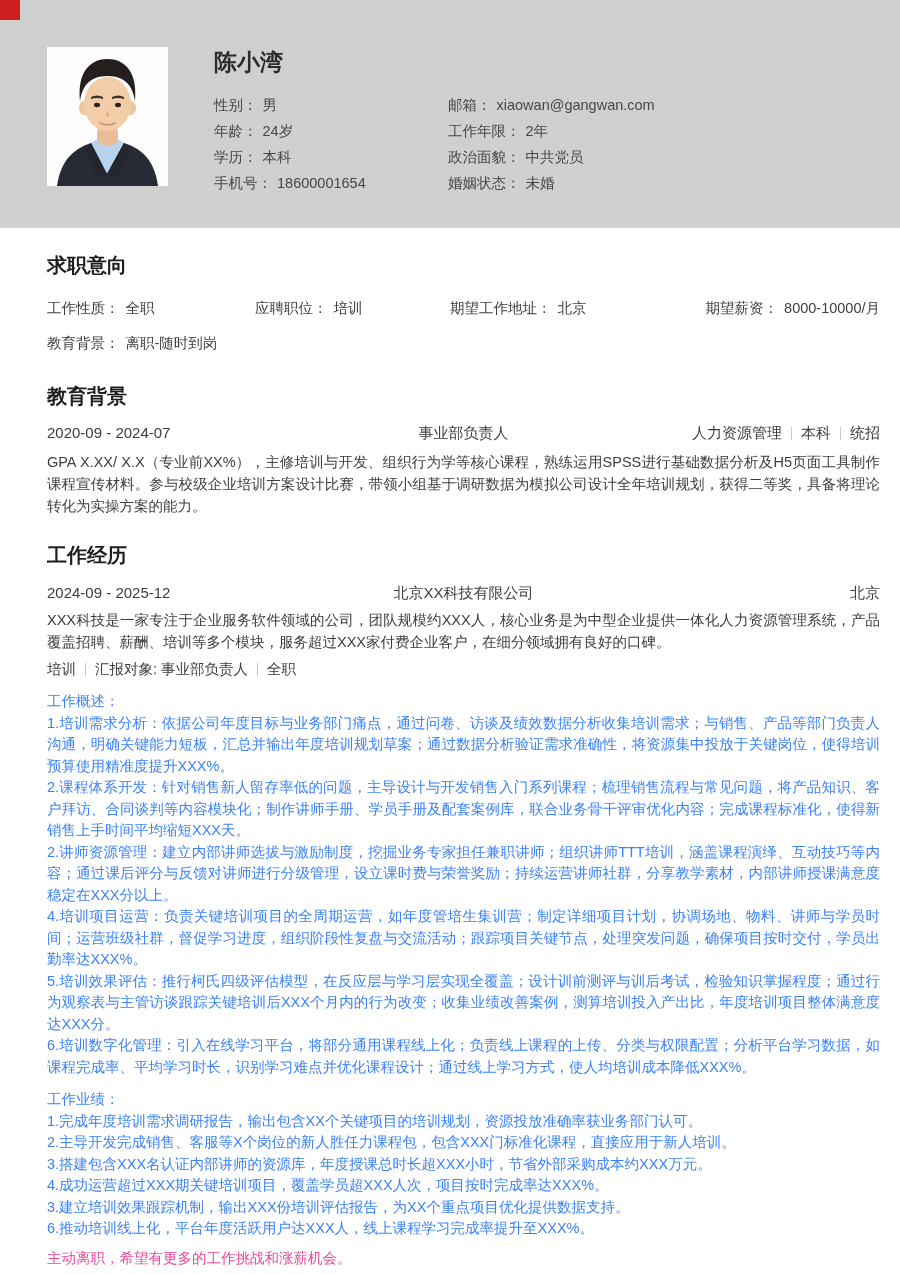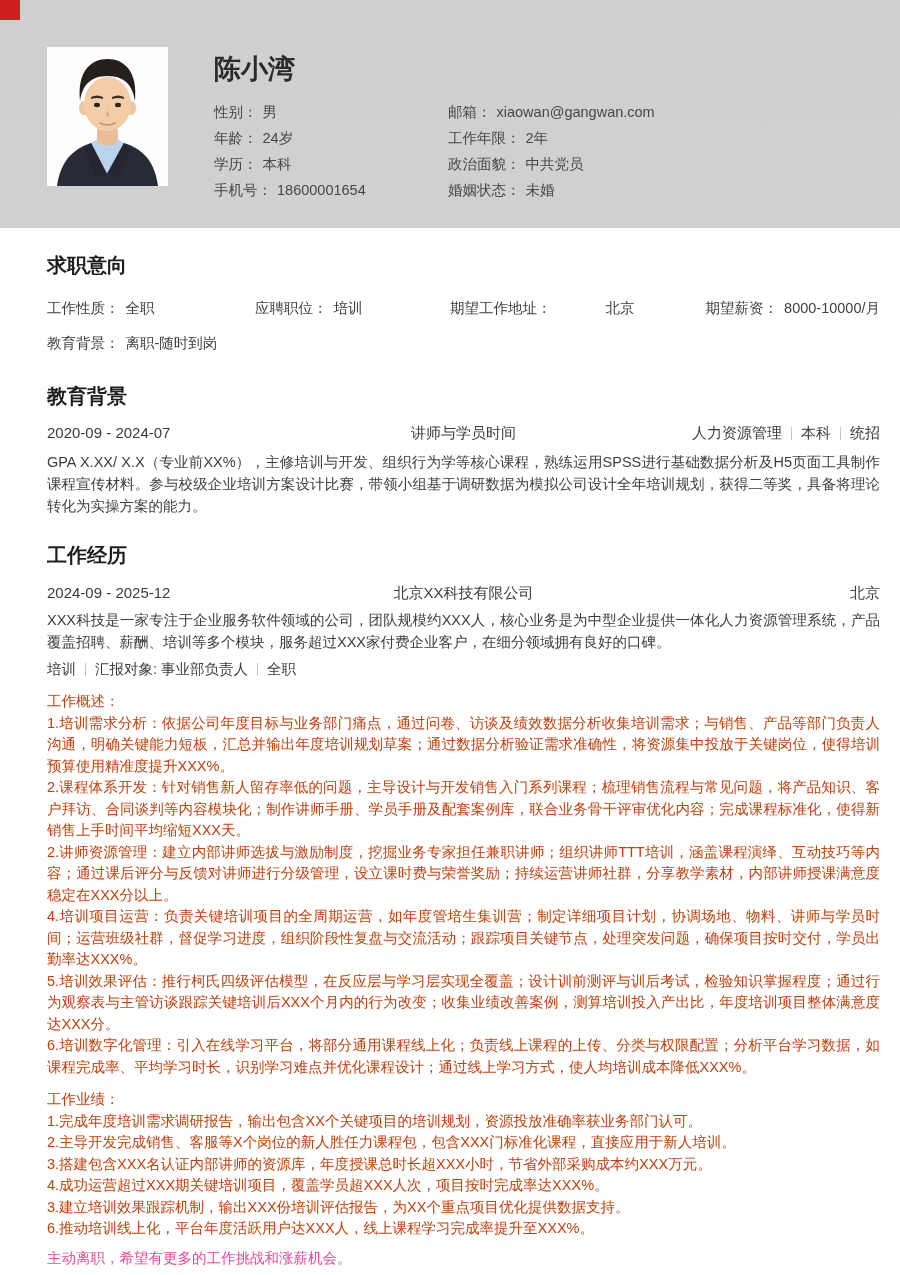--- a/index.html
+++ b/index.html
@@ -10,53 +10,53 @@
   }
   .page{position:relative;width:900px;height:1275px;overflow:hidden;
     background:linear-gradient(180deg,#cfcfcf 0%,#d6d6d6 100%);}
   .corner-marker{position:absolute;top:0;left:0;width:20px;height:20px;background:#cf2020;}
 
   
   .header{height:228px;box-sizing:border-box;padding:47px 47px 0 47px;display:flex;}
   .photo{width:121px;height:139px;flex:none;background:#fdfdfd;overflow:hidden;}
   .photo svg{display:block;}
   .header-right{margin-left:46px;flex:1;min-width:0;}
-  .name{margin:8px 0 16px 0;font-size:27px;line-height:28px;font-weight:700;color:#2b2b2b;}
+  .name{margin:1px 0 16px 0;font-size:23px;line-height:28px;font-weight:700;color:#2b2b2b;}
   .info-grid{display:grid;grid-template-columns:234px 1fr;grid-template-rows:repeat(4,26px);
     grid-auto-flow:column;font-size:14.5px;color:#474747;}
   .info-item{display:flex;align-items:center;white-space:nowrap;}
   .info-value{margin-left:5px;}
 
   
   .content{background:#ffffff;min-height:1047px;box-sizing:border-box;padding:25px 20px 0 47px;}
   .sec-title{margin:0;font-size:20px;line-height:24px;font-weight:700;color:#1d1d1d;}
   .mt-edu{margin-top:33px;}
   .mt-work{margin-top:26px;}
 
   .intent-row{display:flex;margin-top:23px;font-size:14.5px;line-height:16px;color:#3e3e3e;}
-  .intent-col1{width:208px;}.intent-col2{width:195px;}.intent-col3{width:225px;gap:48px;}
+  .intent-col1{width:208px;}.intent-col2{width:195px;}.intent-col3{width:225px;}
   .intent-col4{flex:1;display:flex;justify-content:flex-end;}
   .pair{display:flex;white-space:nowrap;align-items:center;}
   .pair .val{margin-left:6px;}
   .status-row{margin-top:19px;font-size:14.5px;line-height:16px;color:#3e3e3e;display:flex;}
 
   .meta-row{margin-top:16px;display:grid;grid-template-columns:1fr auto 1fr;
     font-size:15px;line-height:17px;color:#3c3c3c;}
   .meta-left{text-align:left;}
   .meta-center{text-align:center;}
   .meta-right{text-align:right;white-space:nowrap;}
   .mt-workrow{margin-top:17px;}
 
   .vbar{display:inline-block;width:1px;height:13px;background:#c6c6c6;margin:0 9px;vertical-align:-2px;}
 
   .body-text{margin:10px 0 0 0;font-size:14.5px;line-height:22px;color:#3d3d3d;text-align:justify;}
   .intro-text{margin-top:8px;}
   .role-row{margin-top:8px;font-size:14.5px;line-height:16px;color:#3d3d3d;display:flex;align-items:center;white-space:nowrap;}
 
-  .block{margin:14px 0 0 0;font-size:14.5px;line-height:21.5px;color:#c2410c;text-align:justify;}
+  .block{margin:14px 0 0 0;font-size:14.5px;line-height:21.5px;color:#3b82f6;text-align:justify;}
   .block div{margin:0;}
   .ach-block{margin-top:11px;}
   .departure{margin:8px 0 0 0;font-size:14.5px;line-height:21.5px;color:#ec4899;}
 </style>
 </head>
 <body>
 
 <div class="page">
   <div class="corner-marker"></div>
 
@@ -147,21 +147,21 @@
       <div class="status-row">
         <span>教育背景：</span>
         <span class="val" style="margin-left:6px;">离职-随时到岗</span>
       </div>
     </section>
 
     <section>
       <h2 class="sec-title mt-edu">教育背景</h2>
       <div class="meta-row">
         <span class="meta-left">2020-09 - 2024-07</span>
-        <span class="meta-center">讲师与学员时间</span>
+        <span class="meta-center">事业部负责人</span>
         <span class="meta-right">
           <span>人力资源管理</span><span class="vbar"></span><span>本科</span><span class="vbar"></span><span>统招</span>
         </span>
       </div>
       <p class="body-text">GPA X.XX/ X.X（专业前XX%），主修培训与开发、组织行为学等核心课程，熟练运用SPSS进行基础数据分析及H5页面工具制作课程宣传材料。参与校级企业培训方案设计比赛，带领小组基于调研数据为模拟公司设计全年培训规划，获得二等奖，具备将理论转化为实操方案的能力。</p>
     </section>
 
     <section>
       <h2 class="sec-title mt-work">工作经历</h2>
       <div class="meta-row mt-workrow">

